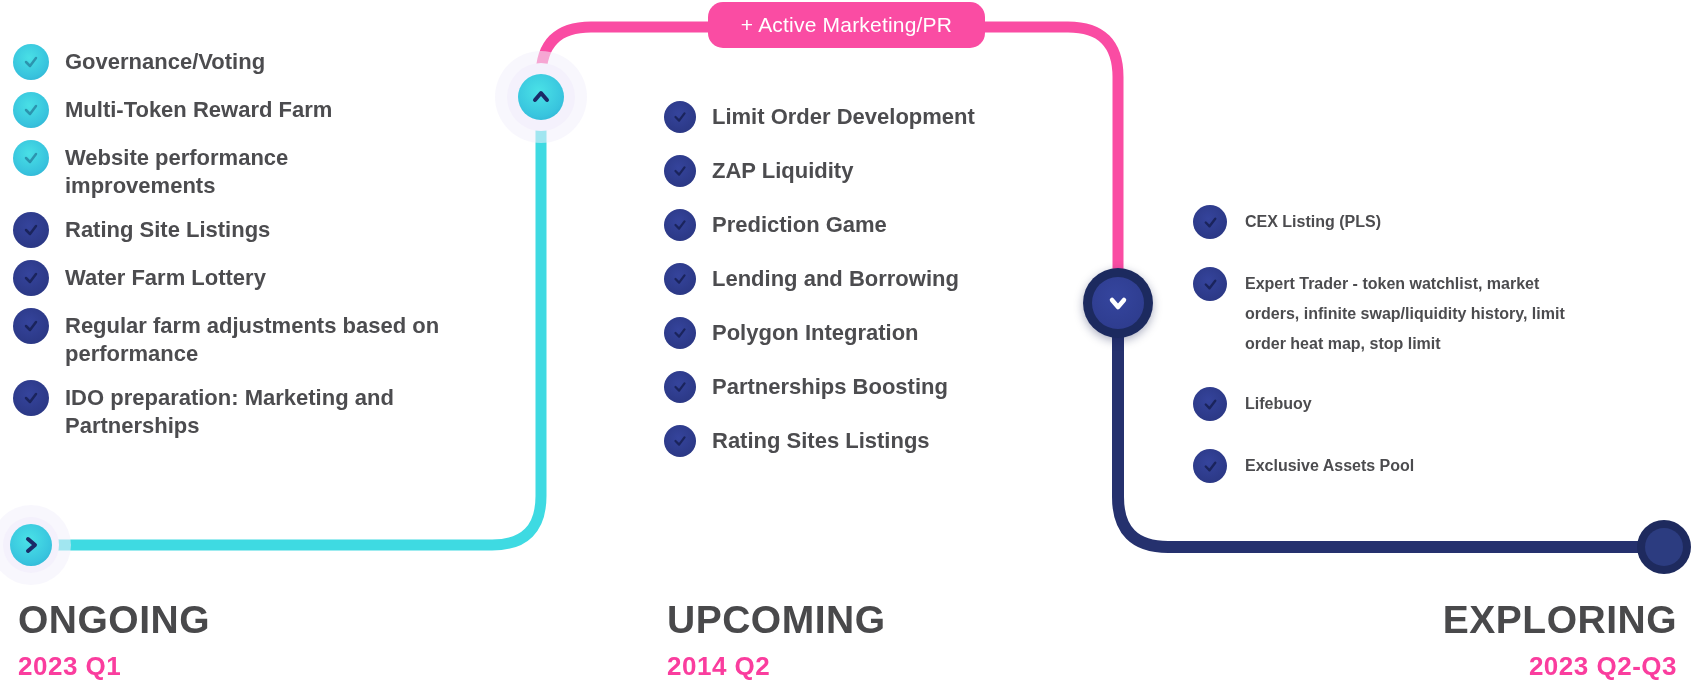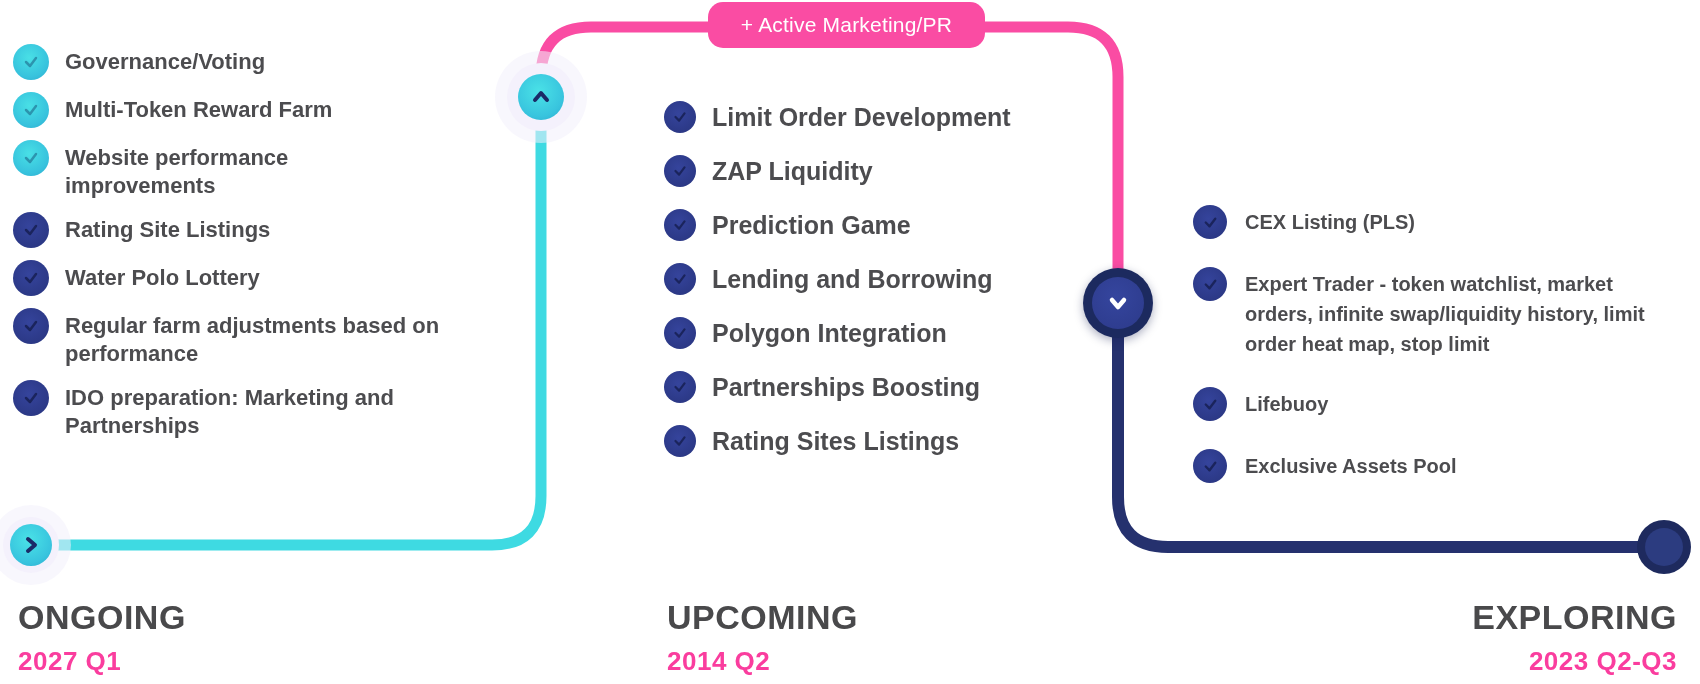--- a/index.html
+++ b/index.html
@@ -27,27 +27,27 @@
   .item{display:flex;align-items:flex-start;}
   .bullet{border-radius:50%;flex:0 0 auto;display:flex;align-items:center;justify-content:center;}
   .bullet-cyan{background:radial-gradient(circle at 45% 38%, #49e0e6 0%, #37c2dd 65%, #2ba8cc 100%);}
   .bullet-indigo{background:radial-gradient(circle at 45% 40%, #35449c 0%, #2b3885 75%, #27307a 100%);}
   .label{white-space:pre-line;font-weight:700;color:#4c4c4f;}
   #col-ongoing{left:13px;top:48px;gap:16px;width:460px;}
   #col-ongoing .bullet{width:36px;height:36px;margin-top:-4px;}
   #col-ongoing .label{font-size:22px;line-height:28px;margin-left:16px;}
   #col-upcoming{left:664px;top:103px;gap:24px;width:420px;}
   #col-upcoming .bullet{width:32px;height:32px;margin-top:-2px;}
-  #col-upcoming .label{font-size:25px;line-height:28px;margin-left:16px;}
+  #col-upcoming .label{font-size:22px;line-height:28px;margin-left:16px;}
   #col-exploring{left:1193px;top:207px;gap:30px;width:470px;}
   #col-exploring .bullet{width:34px;height:34px;margin-top:-2px;}
-  #col-exploring .label{font-size:20px;line-height:30px;margin-left:18px;}
+  #col-exploring .label{font-size:16px;line-height:30px;margin-left:18px;}
   
   .col-header{position:absolute;z-index:2;}
-  .col-title{font-size:34px;font-weight:800;color:#49494b;letter-spacing:.5px;}
+  .col-title{font-size:39px;font-weight:800;color:#49494b;letter-spacing:.5px;}
   .col-period{font-size:26px;font-weight:800;color:#FA3D9E;margin-top:9px;letter-spacing:.5px;}
   #header-ongoing{left:18px;top:598px;}
   #header-upcoming{left:667px;top:598px;}
   #header-exploring{right:23px;top:598px;text-align:right;}
 </style>
 </head>
 <body>
 
 <svg id="timeline-svg" width="1700" height="684" viewBox="0 0 1700 684">
 
@@ -124,21 +124,21 @@
         </svg>
       </span>
     <span class="label">Rating Site Listings</span>
   </div>
   <div class="item">
     <span class="bullet bullet-indigo">
         <svg width="20" height="20" viewBox="0 0 20 20">
           <polyline points="5,10 9,14 15,6" fill="none" stroke="rgba(8,12,45,0.55)" stroke-width="2.5" stroke-linecap="round" stroke-linejoin="round"></polyline>
         </svg>
       </span>
-    <span class="label">Water Polo Lottery</span>
+    <span class="label">Water Farm Lottery</span>
   </div>
   <div class="item">
     <span class="bullet bullet-indigo">
         <svg width="20" height="20" viewBox="0 0 20 20">
           <polyline points="5,10 9,14 15,6" fill="none" stroke="rgba(8,12,45,0.55)" stroke-width="2.5" stroke-linecap="round" stroke-linejoin="round"></polyline>
         </svg>
       </span>
     <span class="label">Regular farm adjustments based on
 performance</span>
   </div>
@@ -244,21 +244,21 @@
         <svg width="19" height="19" viewBox="0 0 20 20">
           <polyline points="5,10 9,14 15,6" fill="none" stroke="rgba(8,12,45,0.55)" stroke-width="2.5" stroke-linecap="round" stroke-linejoin="round"></polyline>
         </svg>
       </span>
     <span class="label">Exclusive Assets Pool</span>
   </div>
 </div>
 
 <div class="col-header" id="header-ongoing">
   <div class="col-title">ONGOING</div>
-  <div class="col-period">2027 Q1</div>
+  <div class="col-period">2023 Q1</div>
 </div>
 <div class="col-header" id="header-upcoming">
   <div class="col-title">UPCOMING</div>
   <div class="col-period">2014 Q2</div>
 </div>
 <div class="col-header" id="header-exploring">
   <div class="col-title">EXPLORING</div>
   <div class="col-period">2023 Q2-Q3</div>
 </div>
 

